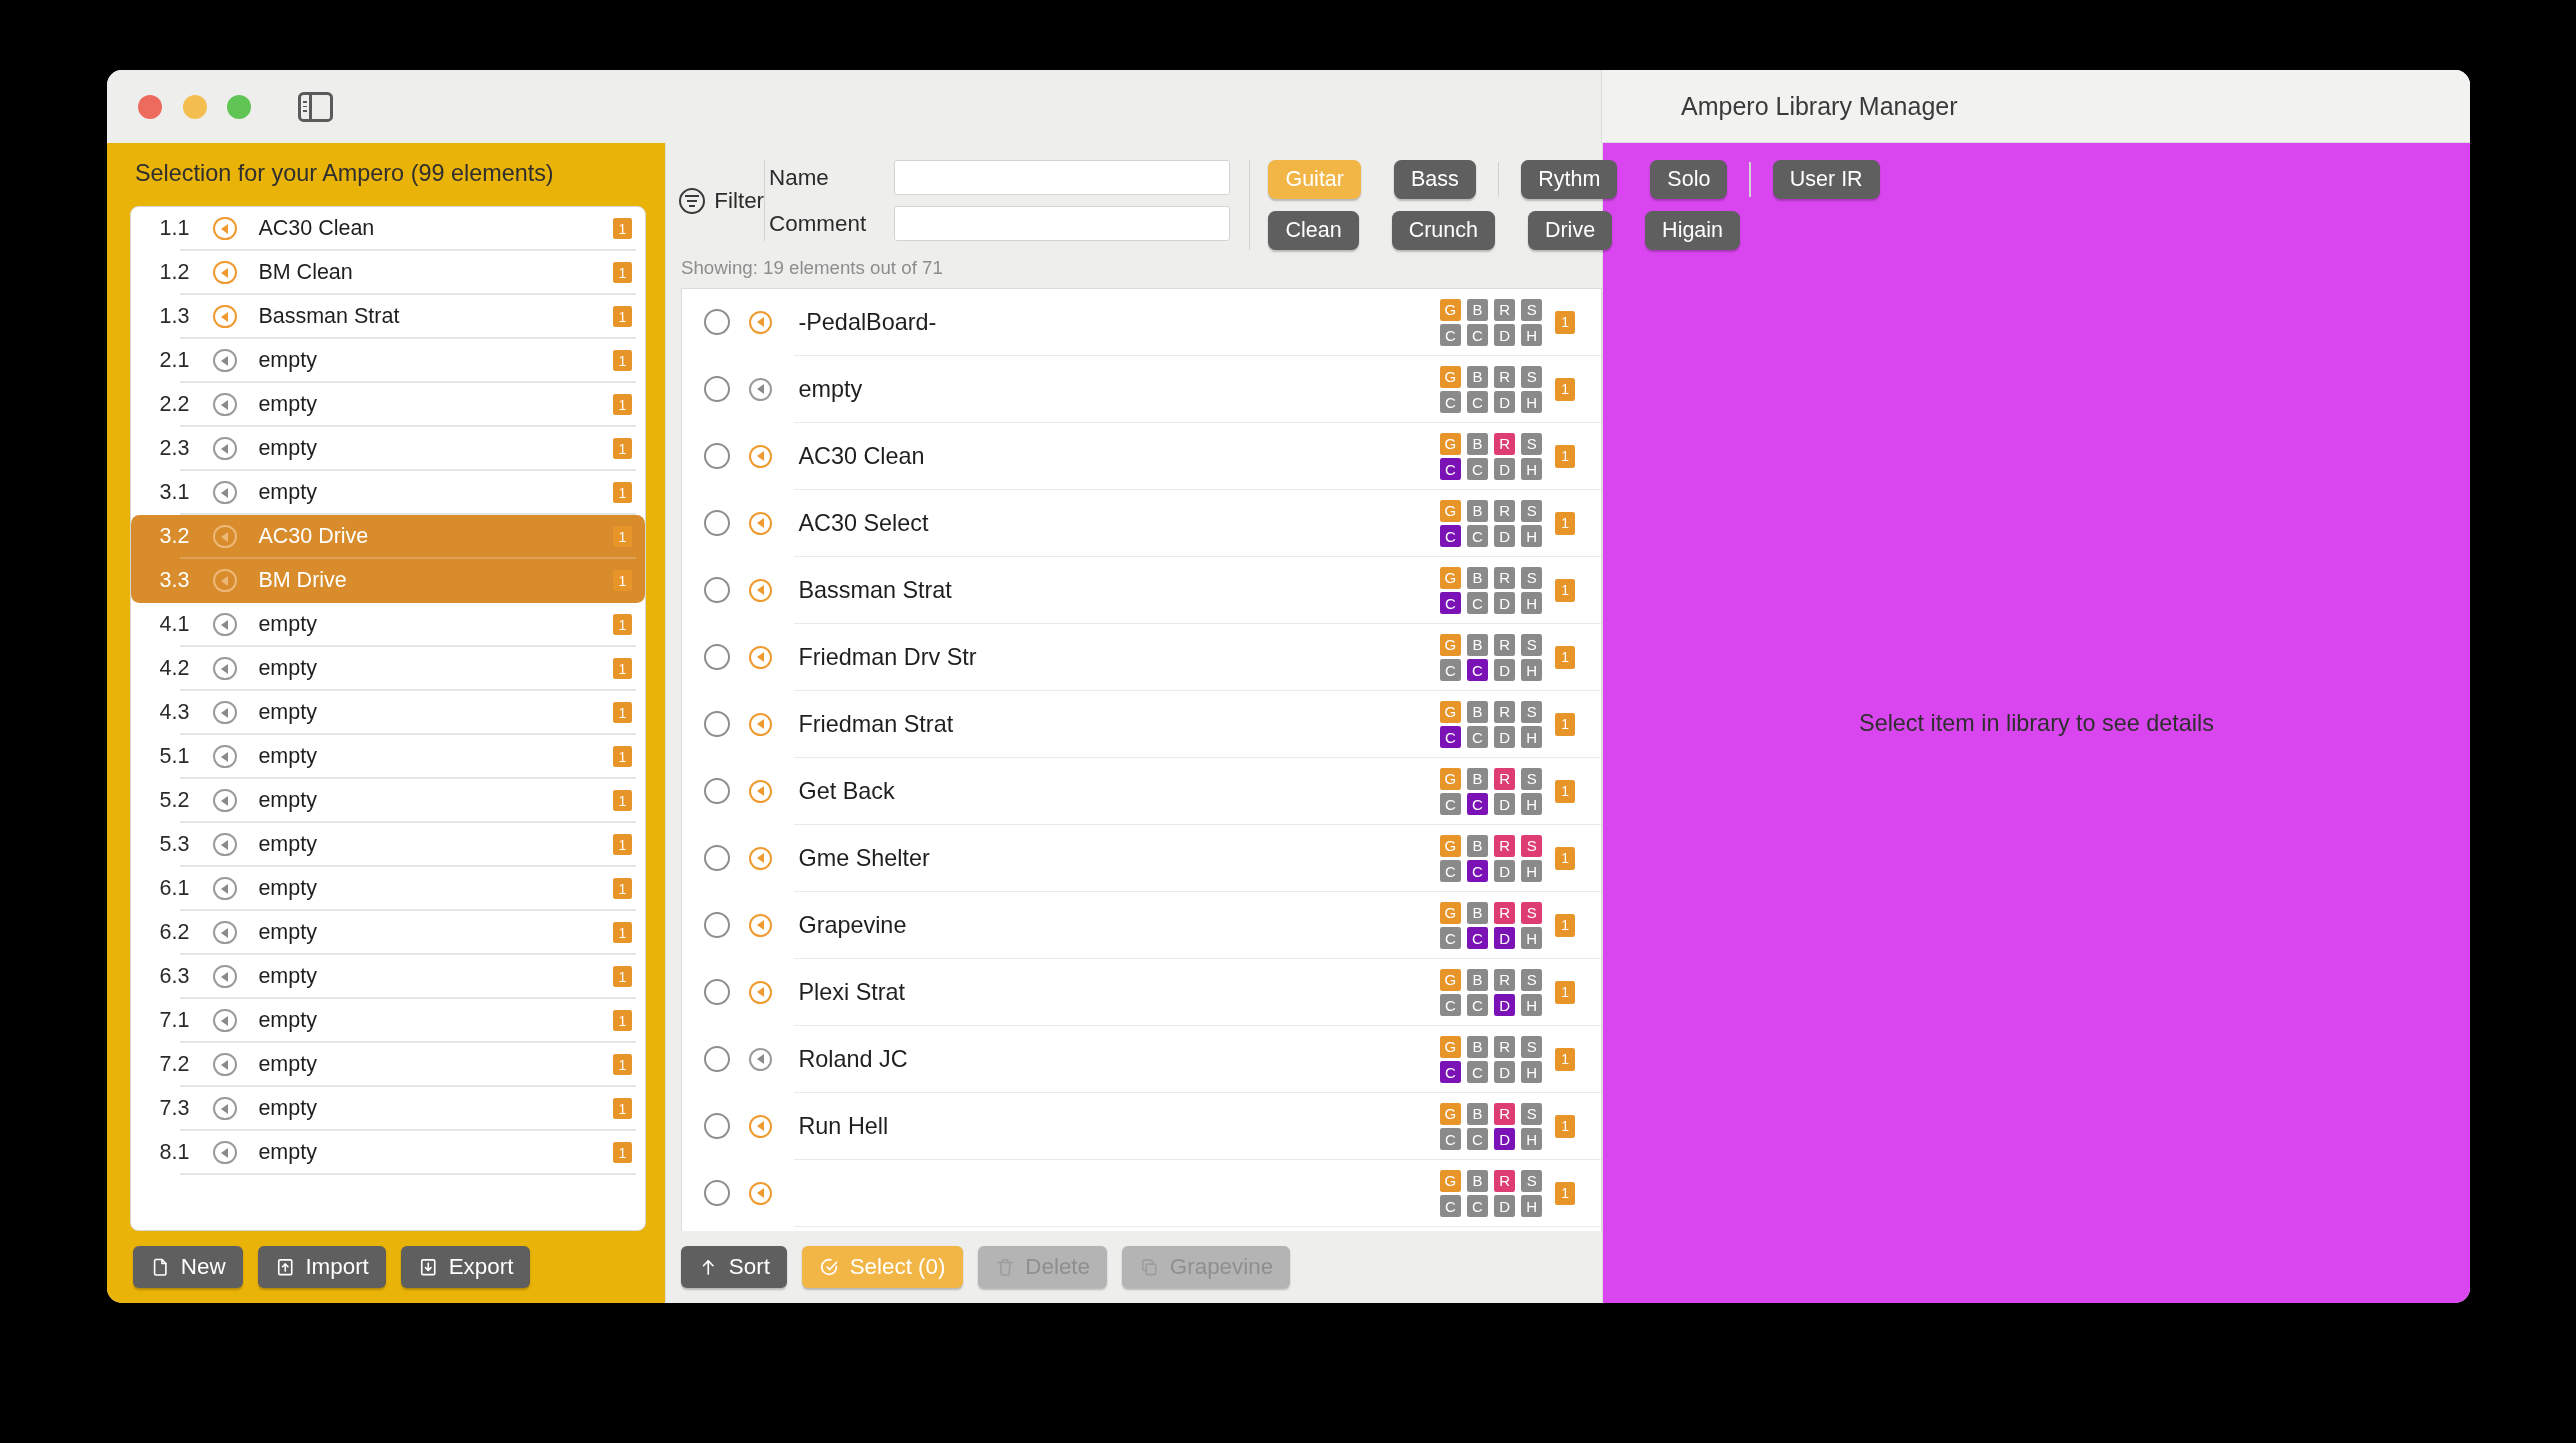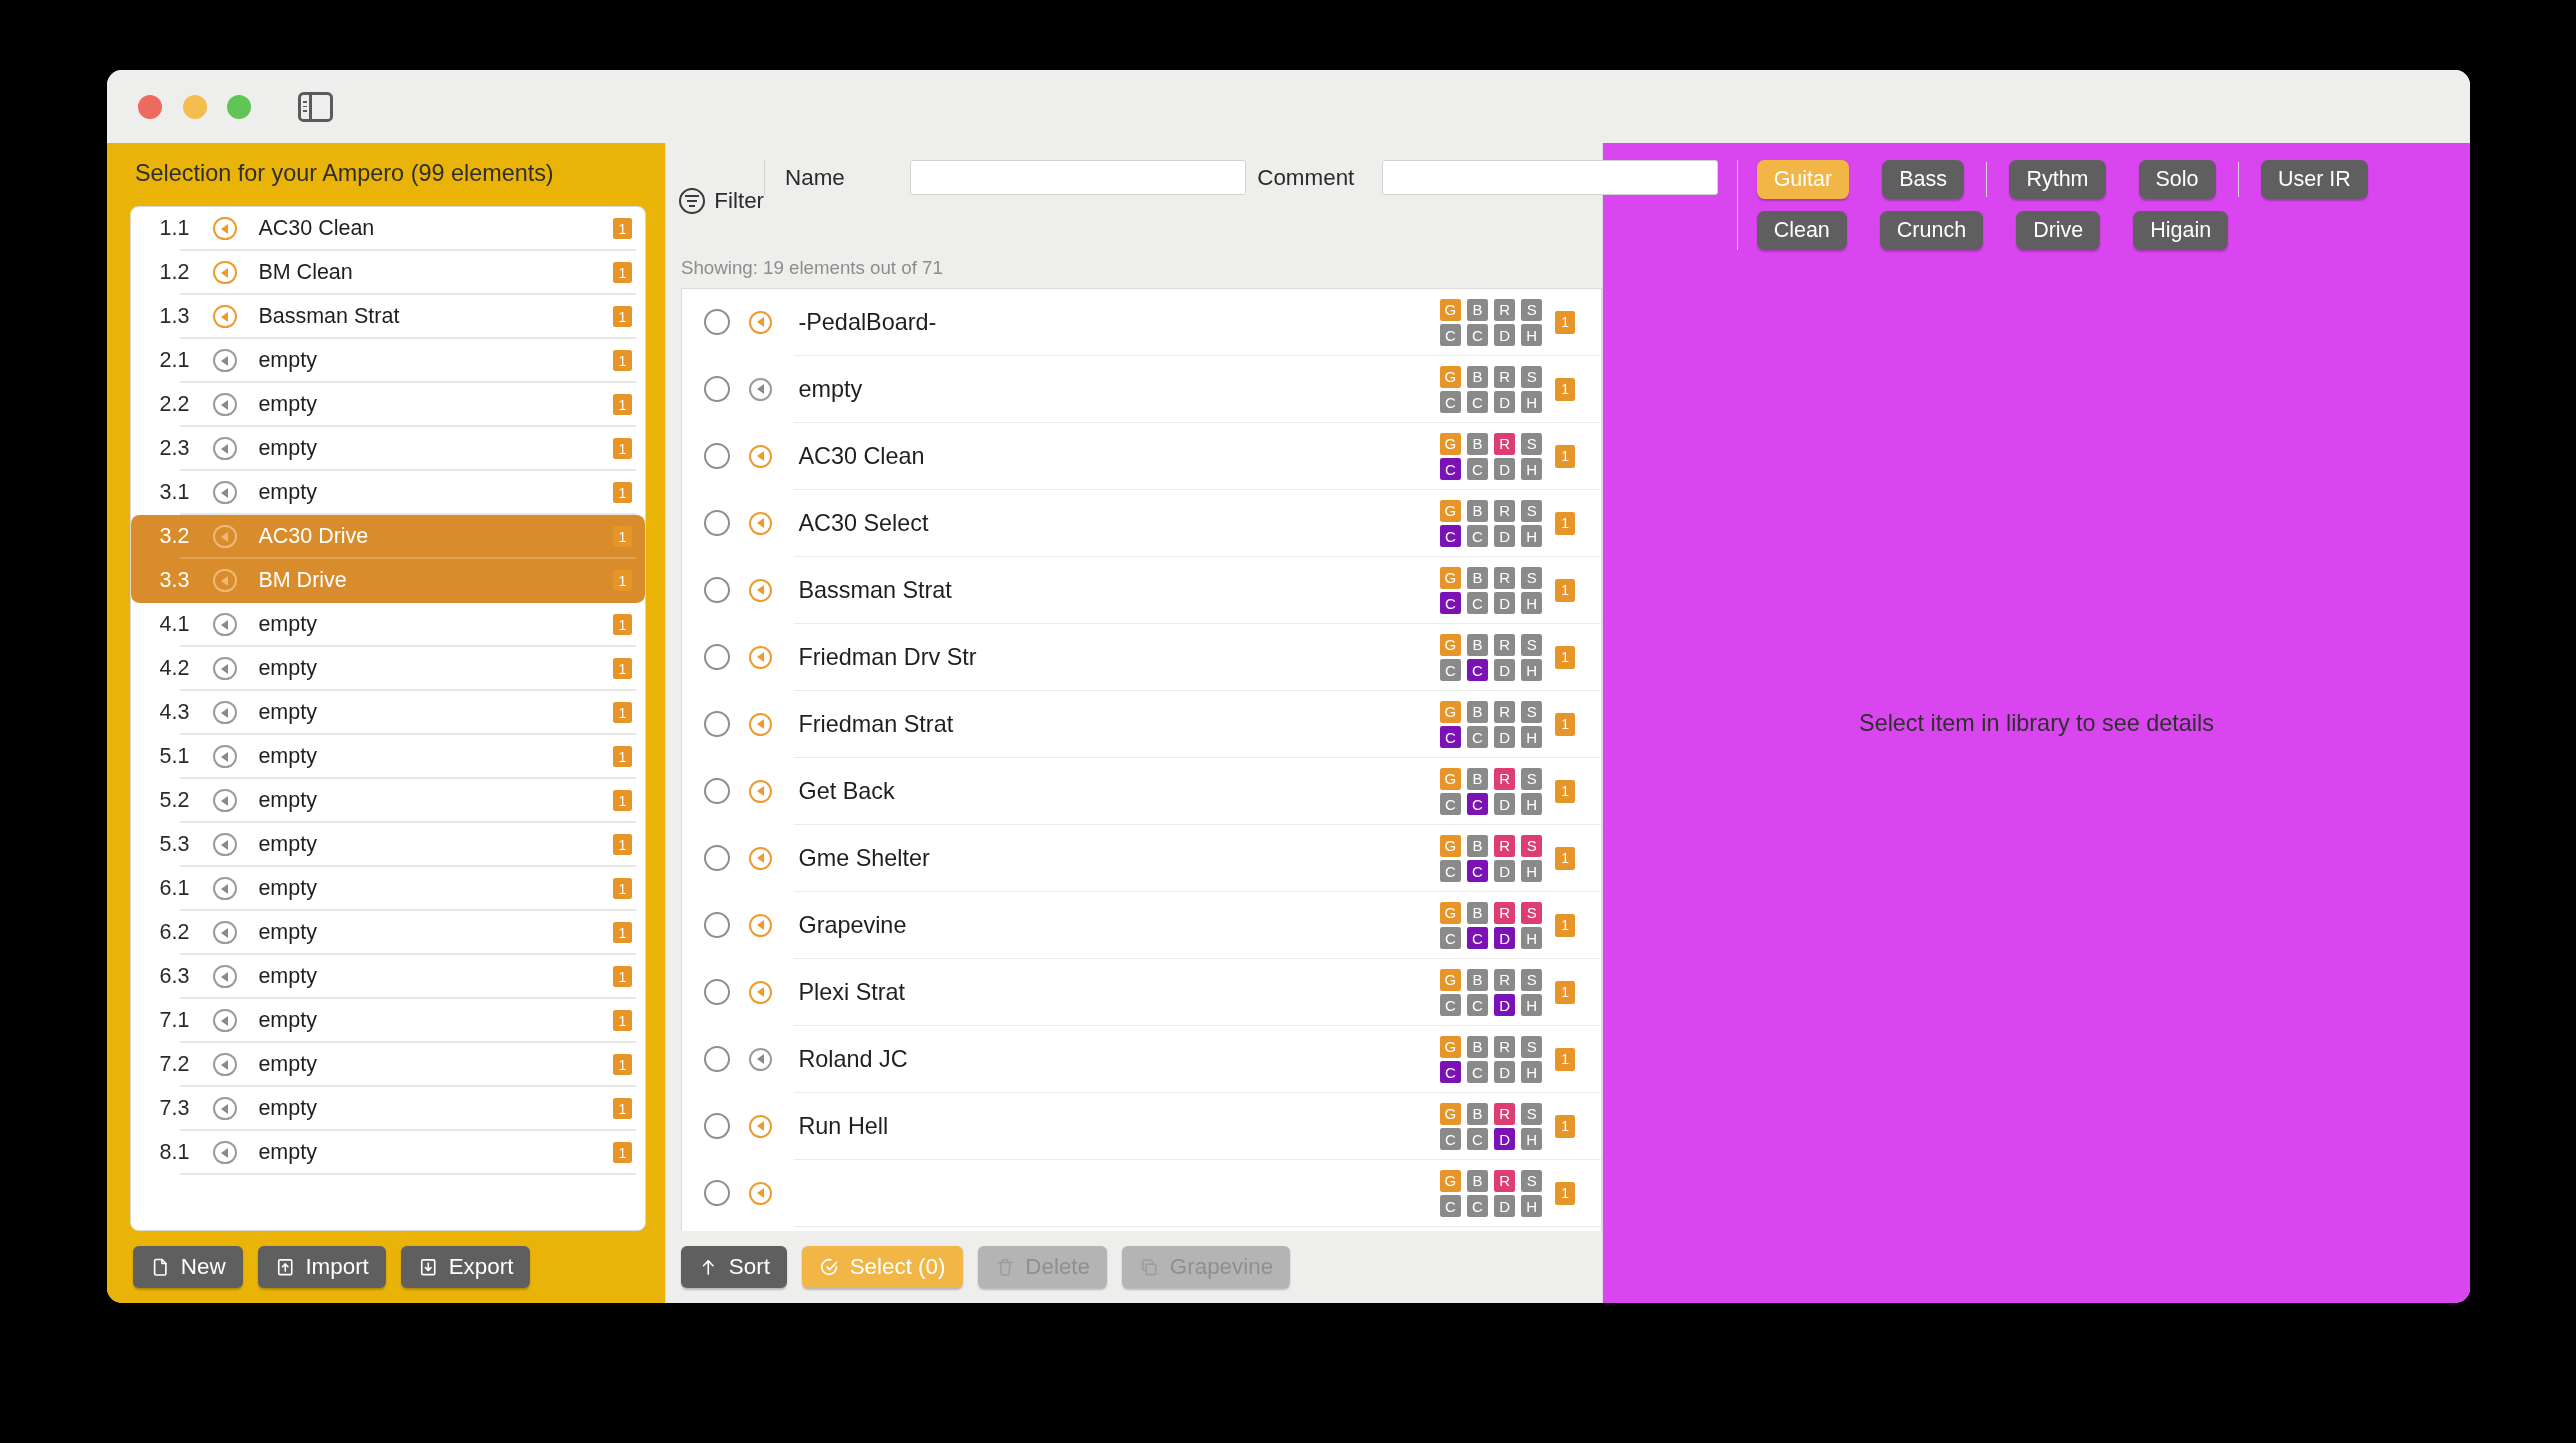--- a/index.html
+++ b/index.html
@@ -229,22 +229,23 @@
   #filter-icon i {
     display: block; height: 2.1px; background: #3a3a3a;
   }
   #filter-icon i:nth-child(1) { width: 14px; }
   #filter-icon i:nth-child(2) { width: 10.3px; }
   #filter-icon i:nth-child(3) { width: 6.5px; }
   #filter-text { font-size: 22.4px; color: #2b2b2b; }
 
   #filter-fields {
     border-left: 1.4px solid #d2d2d0;
-    padding-left: 20px;
-    display: flex;
+    padding-left: 4px;
+    display: flex;
+    flex-direction: column;
     gap: 11.2px;
   }
   .ff-row { display: flex; align-items: center; gap: 15px; }
   .ff-label { width: 110px; font-size: 22.4px; color: #2b2b2b; }
   .ff-input {
     width: 336px; height: 35px;
     background: #fff;
     border: 1.4px solid #d3d3d1;
     border-radius: 2.8px;
     font-size: 19.6px;
@@ -405,20 +406,23 @@
       <div class="tl tl-close"></div>
       <div class="tl tl-min"></div>
       <div class="tl tl-max"></div>
     </div>
     <div id="sidebar-toggle">
       <div class="st-left">
         <i></i>
           <i></i>
           <i></i>
       </div>
+    </div>
+    <div id="window-title-area">
+      <div id="window-title">Ampero Library Manager</div>
     </div>
   </div>
 
   <div id="window-body">
 
     <div id="left-pane">
       <div id="left-header">Selection for your Ampero (99 elements)</div>
 
       <div id="device-list-wrap">
         <div id="device-list">

